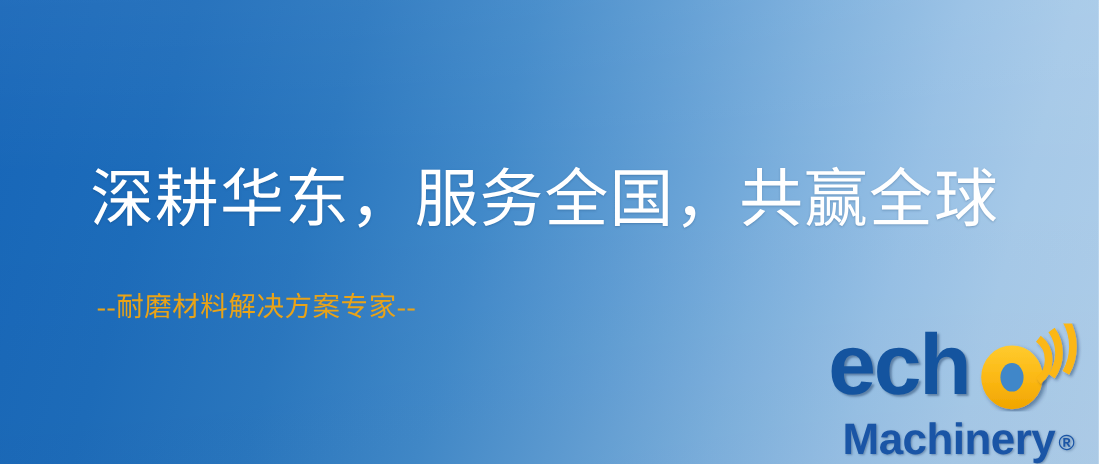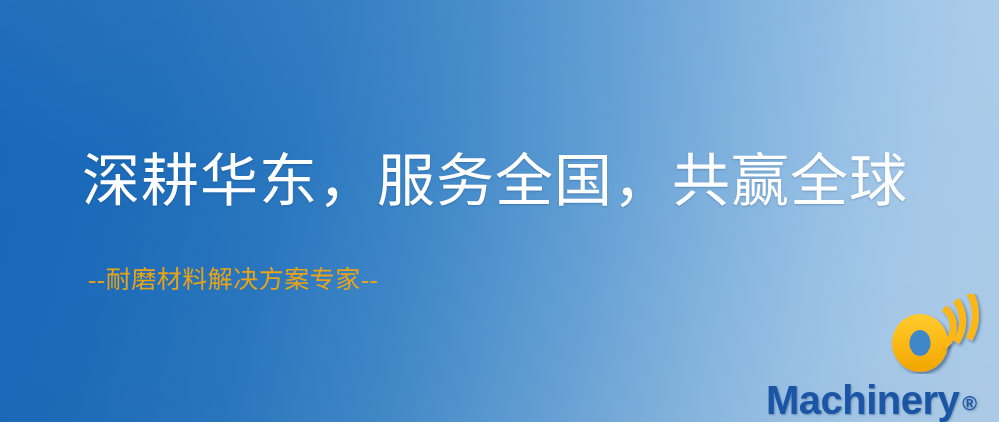--- a/index.html
+++ b/index.html
@@ -146,20 +146,21 @@
   <div class="banner__sheen"></div>
 
   <h1 class="headline">深耕华东，服务全国，共赢全球</h1>
 
   <p class="subtitle">--耐磨材料解决方案专家--</p>
 
   <div class="logo">
 
     <div class="logo__wordmark">
 
+      <span class="logo__echo-text">ech</span>
 
       <svg class="logo__o-mark" viewBox="0 0 62 62" aria-hidden="true">
         <defs>
           <filter id="oShadow" x="-40%" y="-40%" width="200%" height="200%">
             <feDropShadow dx="2.5" dy="2.5" stdDeviation="1.8" flood-color="#0c2850" flood-opacity="0.45"></feDropShadow>
           </filter>
           <linearGradient id="goldGrad" x1="0" y1="0" x2="0" y2="1">
             <stop offset="0%" stop-color="#ffcb2e"></stop>
             <stop offset="55%" stop-color="#fbb713"></stop>
             <stop offset="100%" stop-color="#f0a500"></stop>

